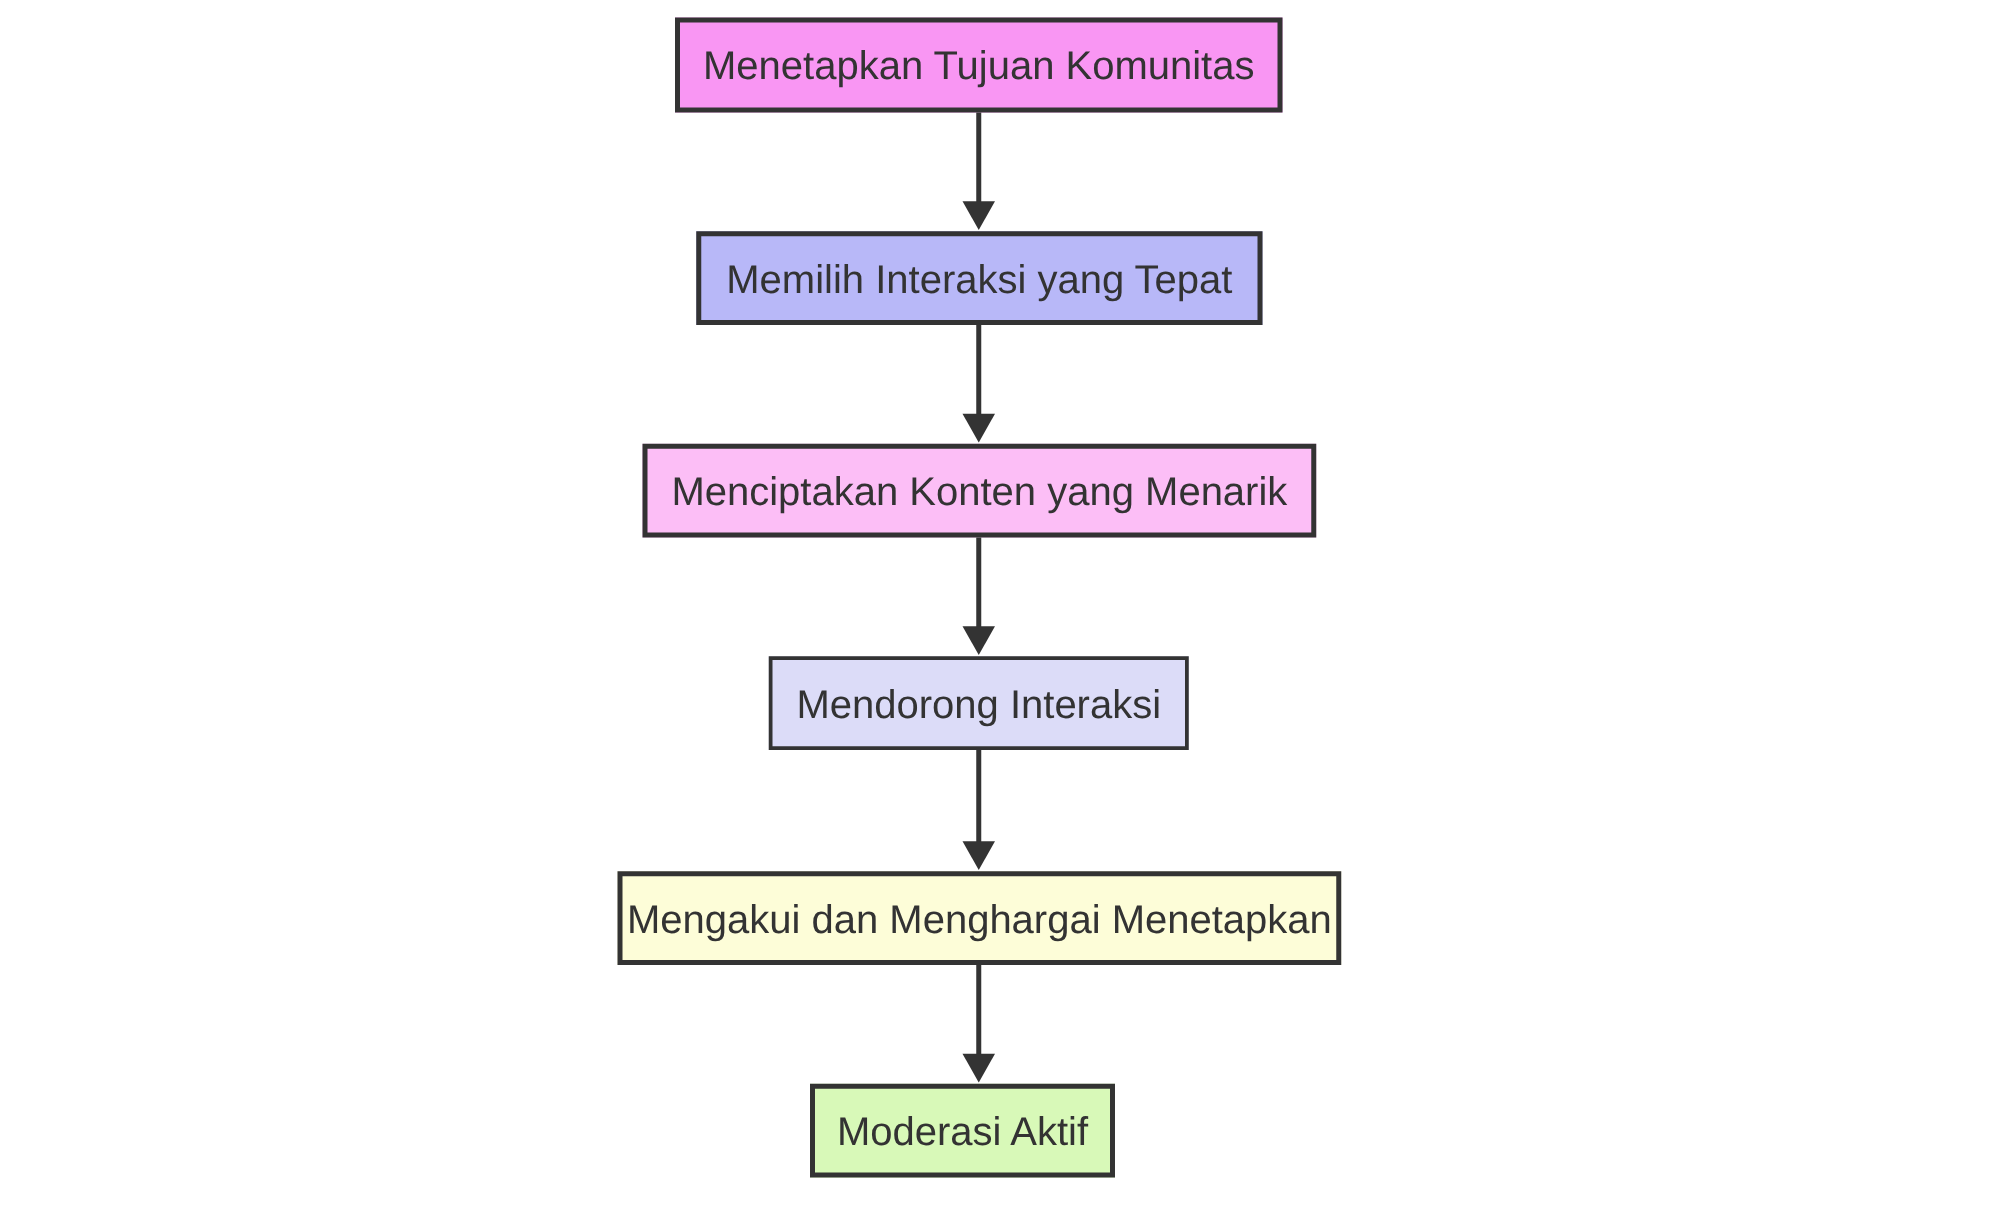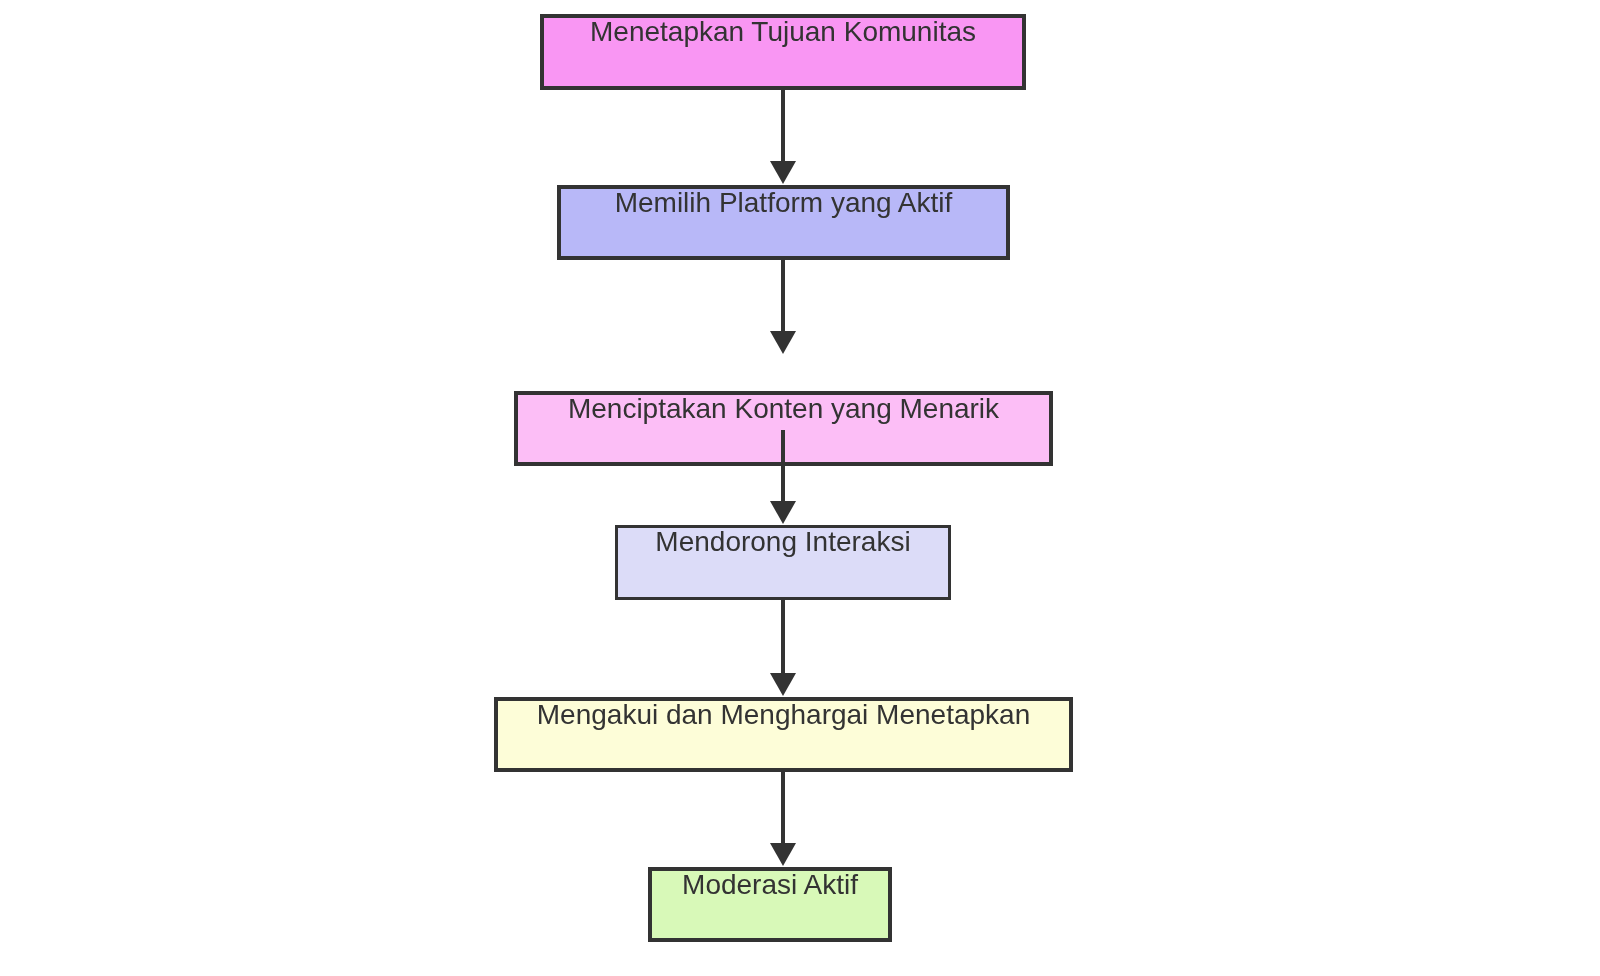--- a/index.html
+++ b/index.html
@@ -13,23 +13,24 @@
     width: 1600px;
     height: 976px;
     background: #ffffff;
     overflow: hidden;
   }
   .node {
     position: absolute;
     box-sizing: border-box;
     border: 4px solid #333333;
     display: flex;
+    align-items: center;
     justify-content: center;
     color: #333333;
-    font-size: 28px;
+    font-size: 32px;
     line-height: 1;
     white-space: nowrap;
   }
   
   .n0 { left: 540px; top: 14px;  width: 486px; height: 76px; }
   .n1 { left: 557px; top: 185px; width: 453px; height: 75px; }
   .n2 { left: 514px; top: 355px; width: 539px; height: 75px; }
   .n3 { left: 615px; top: 525px; width: 336px; height: 75px; border-width: 3px; }
   .n4 { left: 494px; top: 697px; width: 579px; height: 75px; }
   .n5 { left: 648px; top: 867px; width: 244px; height: 75px; }
@@ -67,27 +68,27 @@
 <div id="canvas">
 
   <div class="node n0" style="background-color: rgb(249, 150, 243);">
     <span>Menetapkan Tujuan Komunitas</span>
   </div>
 
   <div class="edge e0"></div>
   <div class="arrowhead a0"></div>
 
   <div class="node n1" style="background-color: rgb(184, 184, 248);">
-    <span>Memilih Platform yang Aktif</span>
+    <span>Memilih Interaksi yang Tepat</span>
   </div>
 
   <div class="edge e1"></div>
   <div class="arrowhead a1"></div>
 
-  <div class="node n2" style="background-color: rgb(252, 190, 246); margin-top: 36px;">
+  <div class="node n2" style="background-color: rgb(252, 190, 246);">
     <span>Menciptakan Konten yang Menarik</span>
   </div>
 
   <div class="edge e2"></div>
   <div class="arrowhead a2"></div>
 
   <div class="node n3" style="background-color: rgb(220, 220, 248);">
     <span>Mendorong Interaksi</span>
   </div>
 

